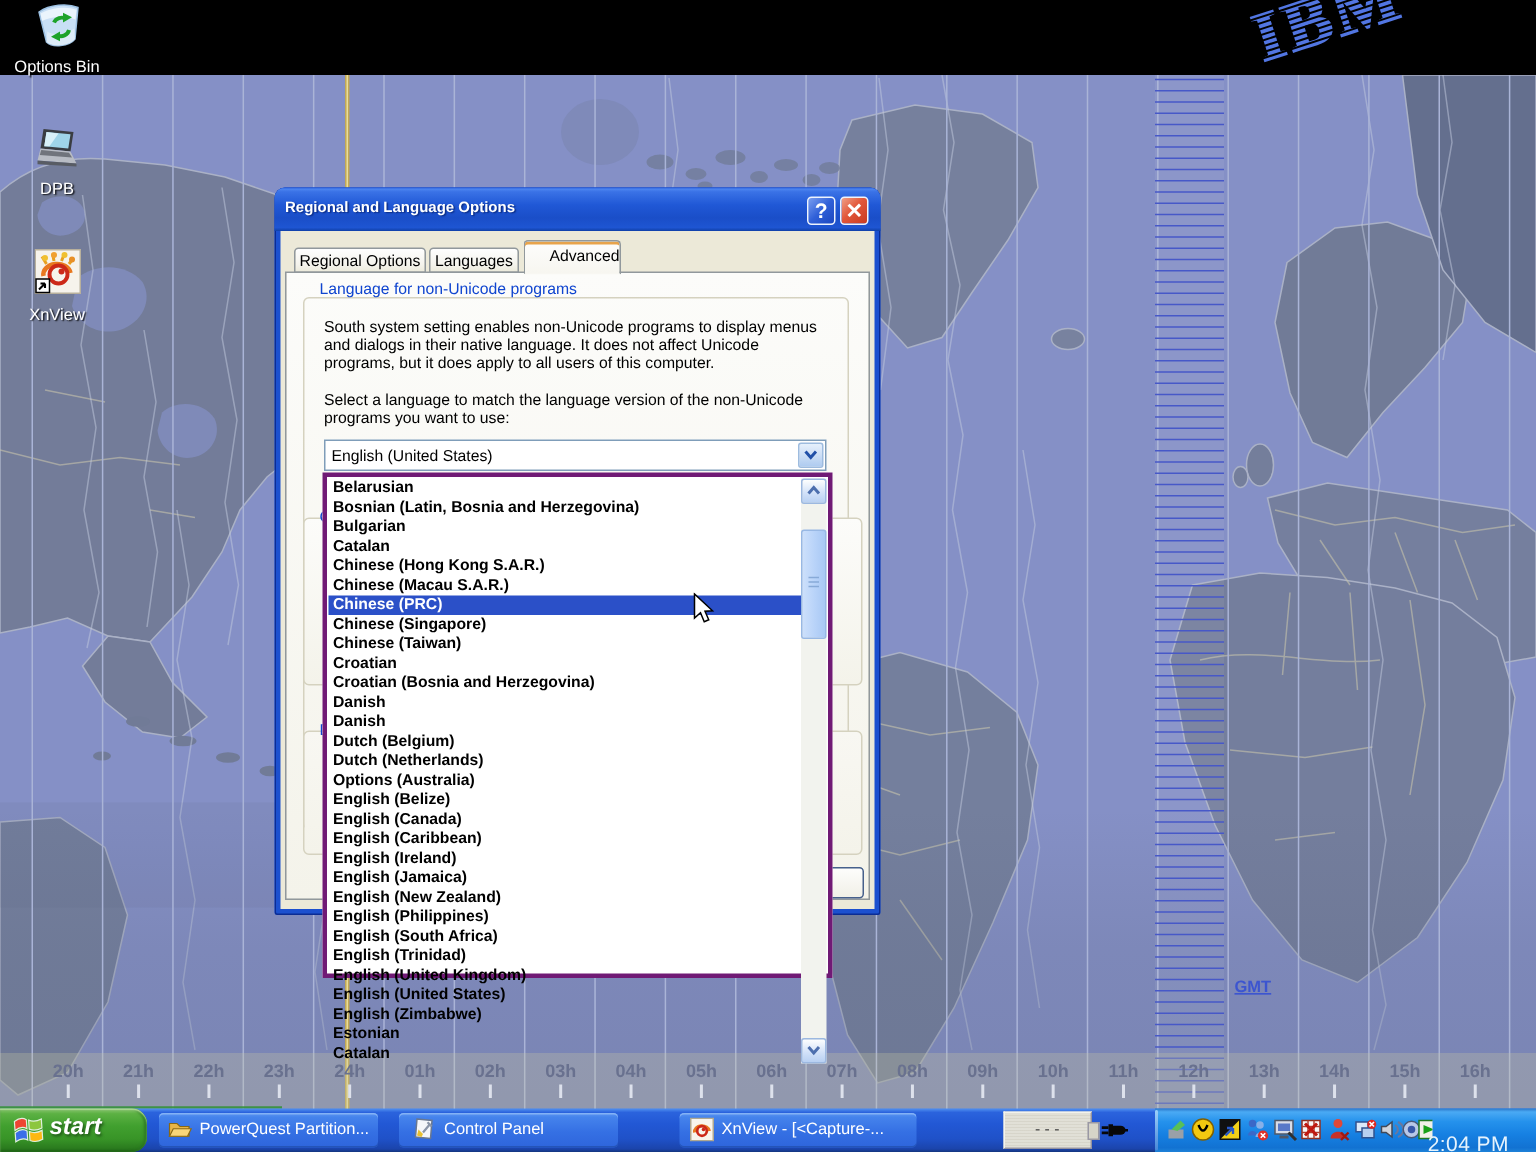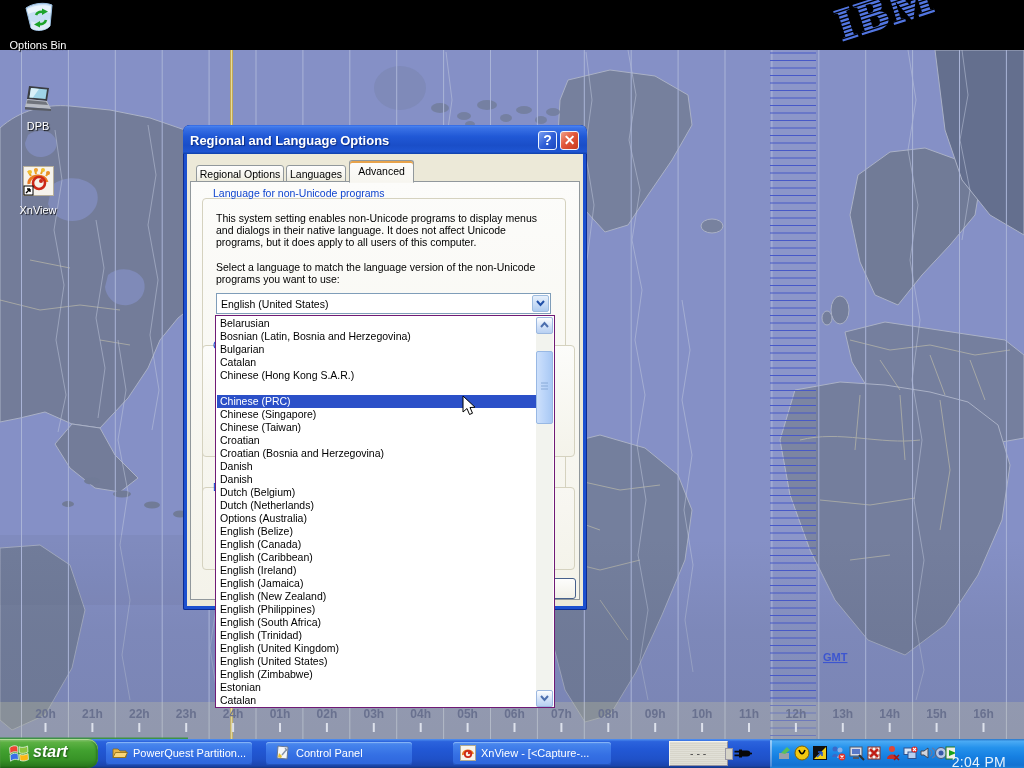--- a/index.html
+++ b/index.html
@@ -5,37 +5,37 @@
 html,body{margin:0;padding:0;}
 body{width:1024px;height:768px;overflow:hidden;font-family:"Liberation Sans",sans-serif;background:#000;}
 #root{position:absolute;left:0;top:0;width:1024px;height:768px;overflow:hidden;}
 .abs{position:absolute;}
 
 .dlabel{position:absolute;color:#fff;font-size:11px;text-align:center;text-shadow:1px 1px 1px rgba(0,0,0,0.9);white-space:nowrap;}
 
 #dlg{position:absolute;left:183px;top:125px;width:404px;height:485px;background:#1c50cf;border-radius:7px 7px 2px 2px;box-shadow:inset 0 0 0 1px #0b2c94;}
 #titlebar{position:absolute;left:0;top:0;width:404px;height:29px;border-radius:7px 7px 0 0;
  background:linear-gradient(180deg,#2a60de 0%,#4b83ef 4%,#3a72e6 10%,#2058d6 40%,#1a4ec8 70%,#1e55d2 92%,#1040a8 100%);}
-#titletext{position:absolute;left:7px;top:8px;color:#fff;font-size:13px;font-weight:bold;letter-spacing:0;text-shadow:1px 1px 1px #0a2a80;}
+#titletext{position:absolute;left:7px;top:8px;color:#fff;font-size:10px;font-weight:bold;letter-spacing:0;text-shadow:1px 1px 1px #0a2a80;}
 .capbtn{position:absolute;top:6px;width:19px;height:19px;border-radius:3px;border:1px solid #eef4fd;box-sizing:border-box;font-size:14px;font-weight:bold;color:#fff;text-align:center;line-height:17px;}
 #helpbtn{left:355px;background:linear-gradient(135deg,#7a9ef0 0%,#3060d8 50%,#1c48c0 100%);}
 #closebtn{left:377px;background:linear-gradient(135deg,#f0a088 0%,#e2573a 45%,#c83a20 100%);}
 #dlgbody{position:absolute;left:4px;top:29px;width:396px;height:452px;background:#ece9d8;}
 
 .tab{position:absolute;background:linear-gradient(180deg,#fefefe,#f4f3ec 70%,#eceadb);border:1px solid #91989c;box-sizing:border-box;font-size:10.5px;color:#000;text-align:center;}
 #tabpage{position:absolute;left:3px;top:27px;width:390px;height:419px;background:linear-gradient(180deg,#fcfcfa,#f4f3ea);border:1px solid #91989c;box-sizing:border-box;}
 .grp{position:absolute;border:1px solid #d5d2bf;border-radius:4px;}
 .grplabel{position:absolute;font-size:10.5px;color:#1045cf;background:transparent;padding:0 2px;}
 .btext{position:absolute;font-size:10.5px;color:#000;white-space:nowrap;}
 
 #combo{position:absolute;background:#fff;border:1px solid #7f9db9;box-sizing:border-box;font-size:10.5px;}
 #combobtn{position:absolute;right:1px;top:1px;width:17px;height:17px;border-radius:2px;
  background:linear-gradient(180deg,#e6f0fc,#cfe0f6 45%,#aecbf0);border:1px solid #9ebcdf;box-sizing:border-box;}
 
-#list{position:absolute;left:215px;top:315px;width:340px;height:393px;background:#fff;border:1px solid #701a75;box-sizing:border-box;}
+#list{position:absolute;left:215px;top:315px;width:340px;height:337px;background:#fff;border:3px solid #701a75;box-sizing:border-box;font-weight:bold;}
 .row{position:absolute;left:1px;width:321px;height:13px;font-size:10.5px;line-height:13px;color:#000;padding-left:3px;white-space:nowrap;overflow:hidden;}
 .rowsel{background:#2b50c8;color:#fff;}
 
 #sbar{position:absolute;right:1px;top:1px;width:17px;height:390px;background:#f2f3ee;}
 .sbtn{position:absolute;left:0;width:17px;height:17px;border-radius:2px;background:linear-gradient(180deg,#fdfefe,#d0e0f8 60%,#b8d0f2);border:1px solid #9cb8e0;box-sizing:border-box;}
 #sthumb{position:absolute;left:0;width:17px;border-radius:2px;background:linear-gradient(90deg,#cde0fb,#bad4f9 50%,#a8c8f4);border:1px solid #98b8e4;box-sizing:border-box;}
 
 #taskbar{position:absolute;left:0;top:739px;width:1024px;height:29px;
  background:linear-gradient(180deg,#5292f0 0%,#2b63dd 9%,#2258d5 35%,#1f51c8 70%,#1b44ab 93%,#14367e 100%);}
 .tbtn{position:absolute;top:3px;height:23px;border-radius:3px;font-size:10.5px;
@@ -216,30 +216,30 @@
 
 <div id="dlg">
  <div id="titlebar"></div>
  <div id="titletext">Regional and Language Options</div>
  <div class="capbtn" id="helpbtn">?</div>
  <div class="capbtn" id="closebtn">✕</div>
  <div id="dlgbody">
 
    <div class="tab" style="left:9px;top:11px;width:88px;height:17px;line-height:17px;border-radius:3px 3px 0 0;">Regional Options</div>
    <div class="tab" style="left:99px;top:11px;width:60px;height:17px;line-height:17px;border-radius:3px 3px 0 0;">Languages</div>
-   <div class="tab" style="left:162px;top:6px;width:65px;height:23px;line-height:21px;border-radius:3px 3px 0 0;border-bottom:1px solid #f8f7f2;box-shadow:inset 0 2px 0 #e7a34b;background:linear-gradient(180deg,#fdfdfc,#f7f6f0);z-index:3;">Advanced</div>
+   <div class="tab" style="left:162px;top:6px;width:65px;height:23px;line-height:21px;border-radius:3px 3px 0 0;border-bottom:1px solid #f8f7f2;box-shadow:inset 0 2px 0 #e7a34b;background:linear-gradient(180deg,#fdfdfc,#f7f6f0);z-index:3;text-align:right;">Advanced</div>
    <div id="tabpage"></div>
 
    <div class="grp" style="left:15px;top:44px;width:362px;height:353px;"></div>
    <div class="grp" style="left:15px;top:191px;width:371px;height:110px;background:linear-gradient(180deg,#fcfcfa,#f4f3ea);"></div>
    <div class="grp" style="left:15px;top:333px;width:371px;height:81px;background:linear-gradient(180deg,#f8f7f2,#f4f3ea);"></div>
    <div class="grplabel" style="left:24px;top:33px;">Language for non-Unicode programs</div>
    <div class="grplabel" style="left:24px;top:185px;">Code page conversion tables</div>
    <div class="grplabel" style="left:24px;top:327px;">Default user account settings</div>
-   <div class="btext" style="left:29px;top:58px;">This system setting enables non-Unicode programs to display menus</div>
+   <div class="btext" style="left:29px;top:58px;">South system setting enables non-Unicode programs to display menus</div>
    <div class="btext" style="left:29px;top:70px;">and dialogs in their native language. It does not affect Unicode</div>
    <div class="btext" style="left:29px;top:82px;">programs, but it does apply to all users of this computer.</div>
    <div class="btext" style="left:29px;top:107px;">Select a language to match the language version of the non-Unicode</div>
    <div class="btext" style="left:29px;top:119px;">programs you want to use:</div>
    <div id="combo" style="left:29px;top:139px;width:335px;height:21px;">
      <div style="position:absolute;left:4px;top:4px;font-size:10.5px;">English (United States)</div>
      <div id="combobtn"><svg width="15" height="15" viewBox="0 0 15 15">
               <path d="M4,5 L7.5,9 L11,5" fill="none" stroke="#2150a8" stroke-width="2"></path>
             </svg></div>
    </div>
@@ -247,20 +247,21 @@
    <div style="position:absolute;left:323px;top:424px;width:66px;height:21px;border:1px solid #46608c;border-radius:3px;background:linear-gradient(180deg,#fdfdfc,#f1f0e7);box-sizing:border-box;"></div>
  </div>
 </div>
 
 <div id="list">
       <div class="row" style="top:1px">Belarusian</div>
       <div class="row" style="top:14px">Bosnian (Latin, Bosnia and Herzegovina)</div>
       <div class="row" style="top:27px">Bulgarian</div>
       <div class="row" style="top:40px">Catalan</div>
       <div class="row" style="top:53px">Chinese (Hong Kong S.A.R.)</div>
+      <div class="row" style="top:66px">Chinese (Macau S.A.R.)</div>
       <div class="row rowsel" style="top:79px">Chinese (PRC)</div>
       <div class="row" style="top:92px">Chinese (Singapore)</div>
       <div class="row" style="top:105px">Chinese (Taiwan)</div>
       <div class="row" style="top:118px">Croatian</div>
       <div class="row" style="top:131px">Croatian (Bosnia and Herzegovina)</div>
       <div class="row" style="top:144px">Danish</div>
       <div class="row" style="top:157px">Danish</div>
       <div class="row" style="top:170px">Dutch (Belgium)</div>
       <div class="row" style="top:183px">Dutch (Netherlands)</div>
       <div class="row" style="top:196px">Options (Australia)</div>

